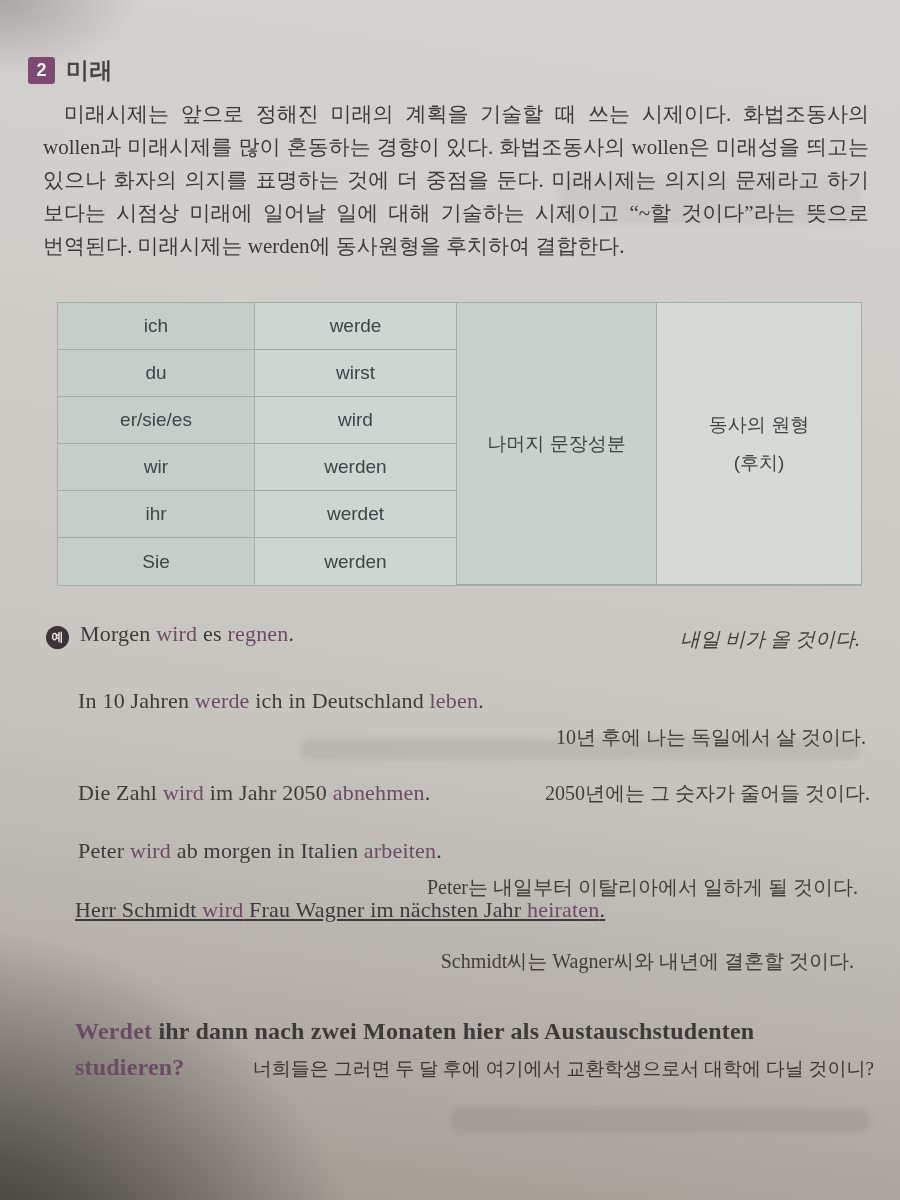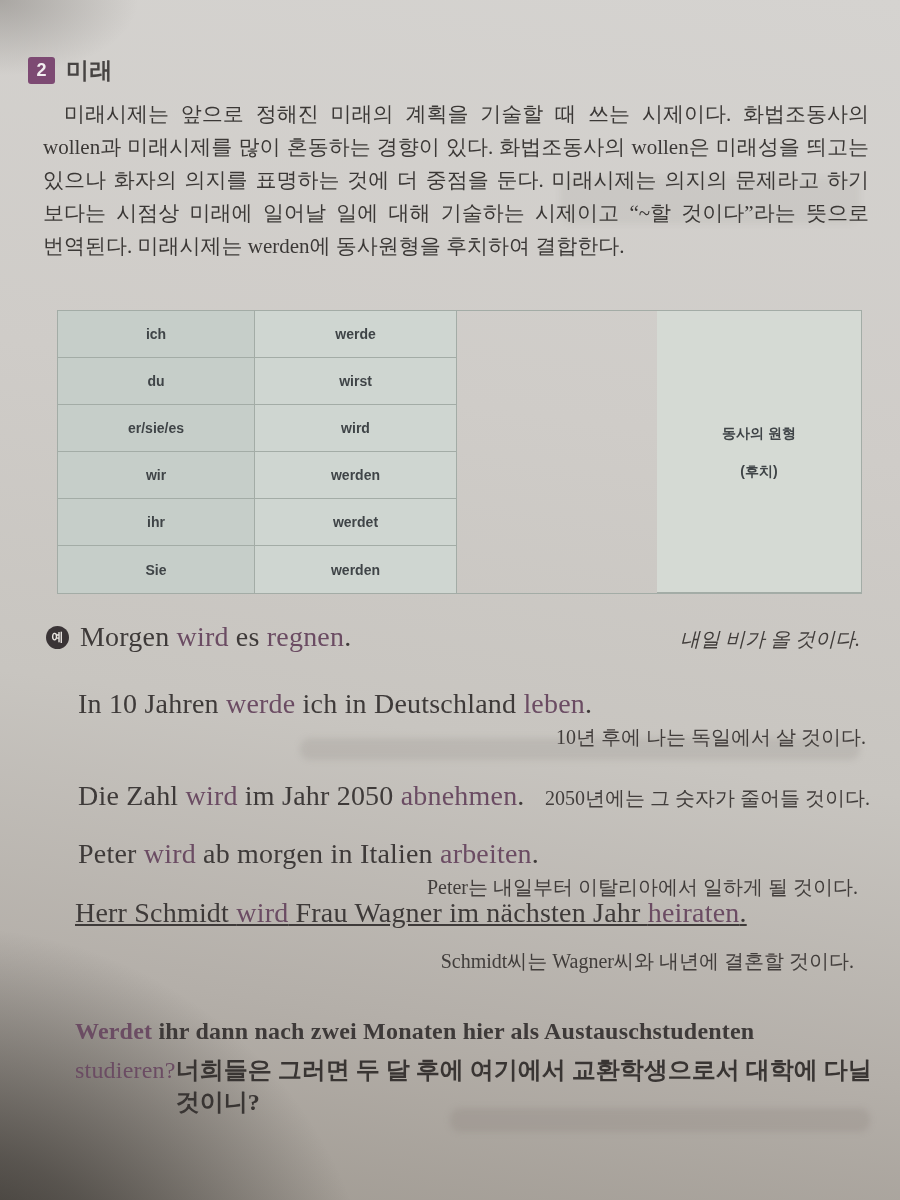--- a/index.html
+++ b/index.html
@@ -49,27 +49,27 @@
     font-family:"Liberation Sans",sans-serif;letter-spacing:0.5px;
   }
 
   .intro{
     position:absolute;left:43px;top:98px;width:826px;
     font-size:21px;line-height:33px;color:var(--ink);
     text-align:justify;text-indent:21px;word-break:keep-all;
   }
 
   .conj-table{
-    position:absolute;left:57px;top:310px;
+    position:absolute;left:57px;top:302px;
     display:grid;
     grid-template-columns:197px 202px 200px 204px;
     grid-template-rows:repeat(6,47px);
     border:1px solid var(--table-border);
     font-family:"Liberation Sans",sans-serif;
-    font-size:14px;color:var(--table-ink);font-weight:bold;
+    font-size:19px;color:var(--table-ink);
   }
   .conj-table .cell{
     display:flex;align-items:center;justify-content:center;
     border-right:1px solid var(--table-border);
     border-bottom:1px solid var(--table-border);
   }
   .conj-table .cell:last-child{border-right:none;}
   .col-pron{background:var(--cell-a);}
   .col-verb{background:var(--cell-b);}
   .col-rest{background:var(--cell-c);grid-column:3;grid-row:1/7;border-bottom:none;}
@@ -78,21 +78,21 @@
   .row-last{border-bottom:none !important;}
 
   .ex-badge{
     position:absolute;left:46px;top:626px;
     width:23px;height:23px;border-radius:50%;
     background:var(--ex-badge);color:#e9e5e1;
     font-family:"Liberation Sans",sans-serif;font-size:12px;font-weight:bold;
     display:flex;align-items:center;justify-content:center;
   }
 
-  .german{font-size:28px;color:#3e3a39;letter-spacing:0.2px;}
+  .german{font-size:22px;color:#3e3a39;letter-spacing:0.2px;}
   .german .hl{color:var(--plum);}
   .korean{font-size:20px;color:#413d3b;word-break:keep-all;}
 
   .ex1-de{position:absolute;left:80px;top:621px;}
   .ex1-ko{position:absolute;right:40px;top:626px;font-style:italic;}
 
   .ex2-de{position:absolute;left:78px;top:688px;}
   .ex2-ko{position:absolute;right:34px;top:724px;}
 
   .ex3-row{position:absolute;left:78px;right:30px;top:780px;
@@ -100,22 +100,22 @@
 
   .ex4-de{position:absolute;left:78px;top:838px;}
   .ex4-ko{position:absolute;right:42px;top:874px;}
 
   .ex5-de{position:absolute;left:75px;top:897px;text-decoration:underline;}
   .ex5-ko{position:absolute;right:46px;top:948px;}
 
   .ex6-line1{position:absolute;left:75px;top:1018px;font-weight:bold;font-size:24px;}
   .ex6-line2{position:absolute;left:75px;right:26px;top:1054px;
     display:flex;justify-content:space-between;align-items:baseline;}
-  .ex6-line2 .german{font-weight:normal;font-size:24px;}
-  .ex6-line2 .korean{font-weight:bold;font-size:24px;color:#393533;}
+  .ex6-line2 .german{font-weight:bold;font-size:24px;}
+  .ex6-line2 .korean{font-weight:normal;font-size:19px;color:#393533;margin-left:36px;}
 </style>
 </head>
 <body>
 
 <div class="page">
 
   <div class="ghost ghost-1"></div>
   <div class="ghost ghost-2"></div>
   <div class="ghost ghost-3"></div>
 
@@ -132,20 +132,21 @@
     <div class="cell col-pron" style="grid-column:1;grid-row:2;text-align:center;">du</div>
     <div class="cell col-verb" style="grid-column:2;grid-row:2;">wirst</div>
     <div class="cell col-pron" style="grid-column:1;grid-row:3;text-align:center;">er/sie/es</div>
     <div class="cell col-verb" style="grid-column:2;grid-row:3;">wird</div>
     <div class="cell col-pron" style="grid-column:1;grid-row:4;">wir</div>
     <div class="cell col-verb" style="grid-column:2;grid-row:4;">werden</div>
     <div class="cell col-pron" style="grid-column:1;grid-row:5;">ihr</div>
     <div class="cell col-verb" style="grid-column:2;grid-row:5;">werdet</div>
     <div class="cell col-pron row-last" style="grid-column:1;grid-row:6;text-align:right;">Sie</div>
     <div class="cell col-verb row-last" style="grid-column:2;grid-row:6;">werden</div>
+    <div class="cell col-rest">나머지 문장성분</div>
     <div class="cell col-inf">
       <span>동사의 원형</span>
       <span>(후치)</span>
     </div>
   </div>
 
   <div class="ex-badge">예</div>
 
   <div class="german ex1-de"><span>Morgen </span><span class="hl">wird</span><span> es </span><span class="hl">regnen</span><span>.</span></div>
   <div class="korean ex1-ko">내일 비가 올 것이다.</div>

